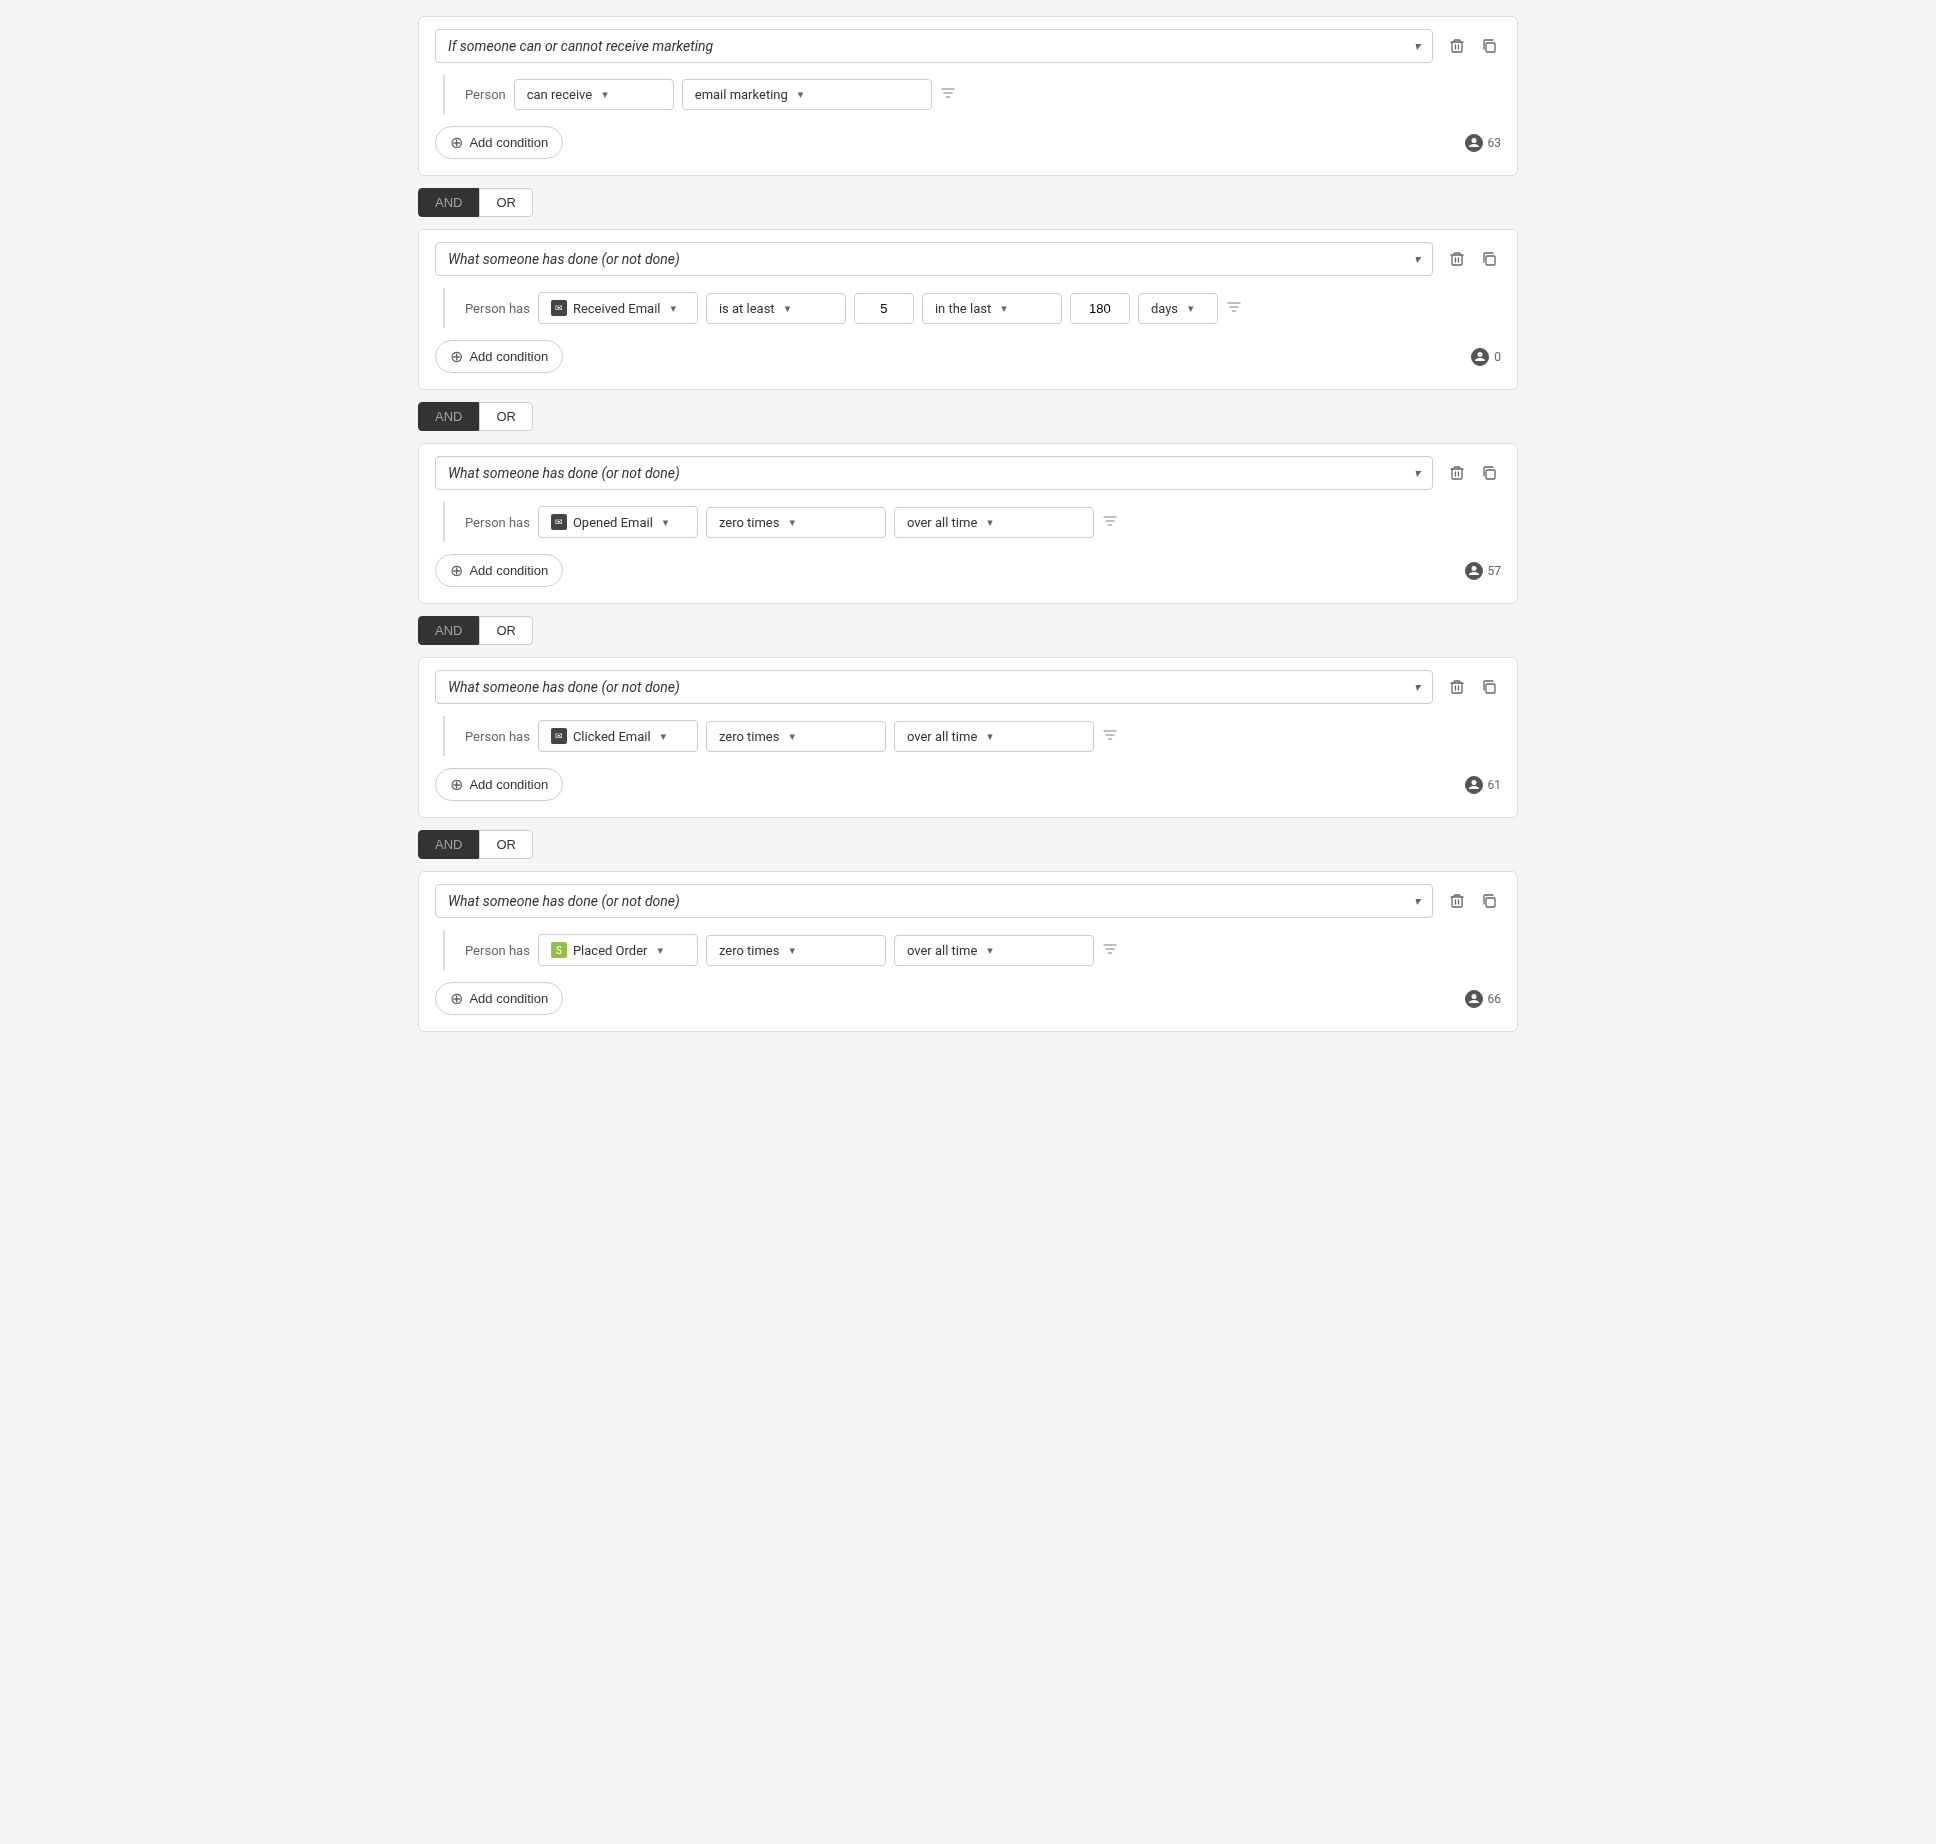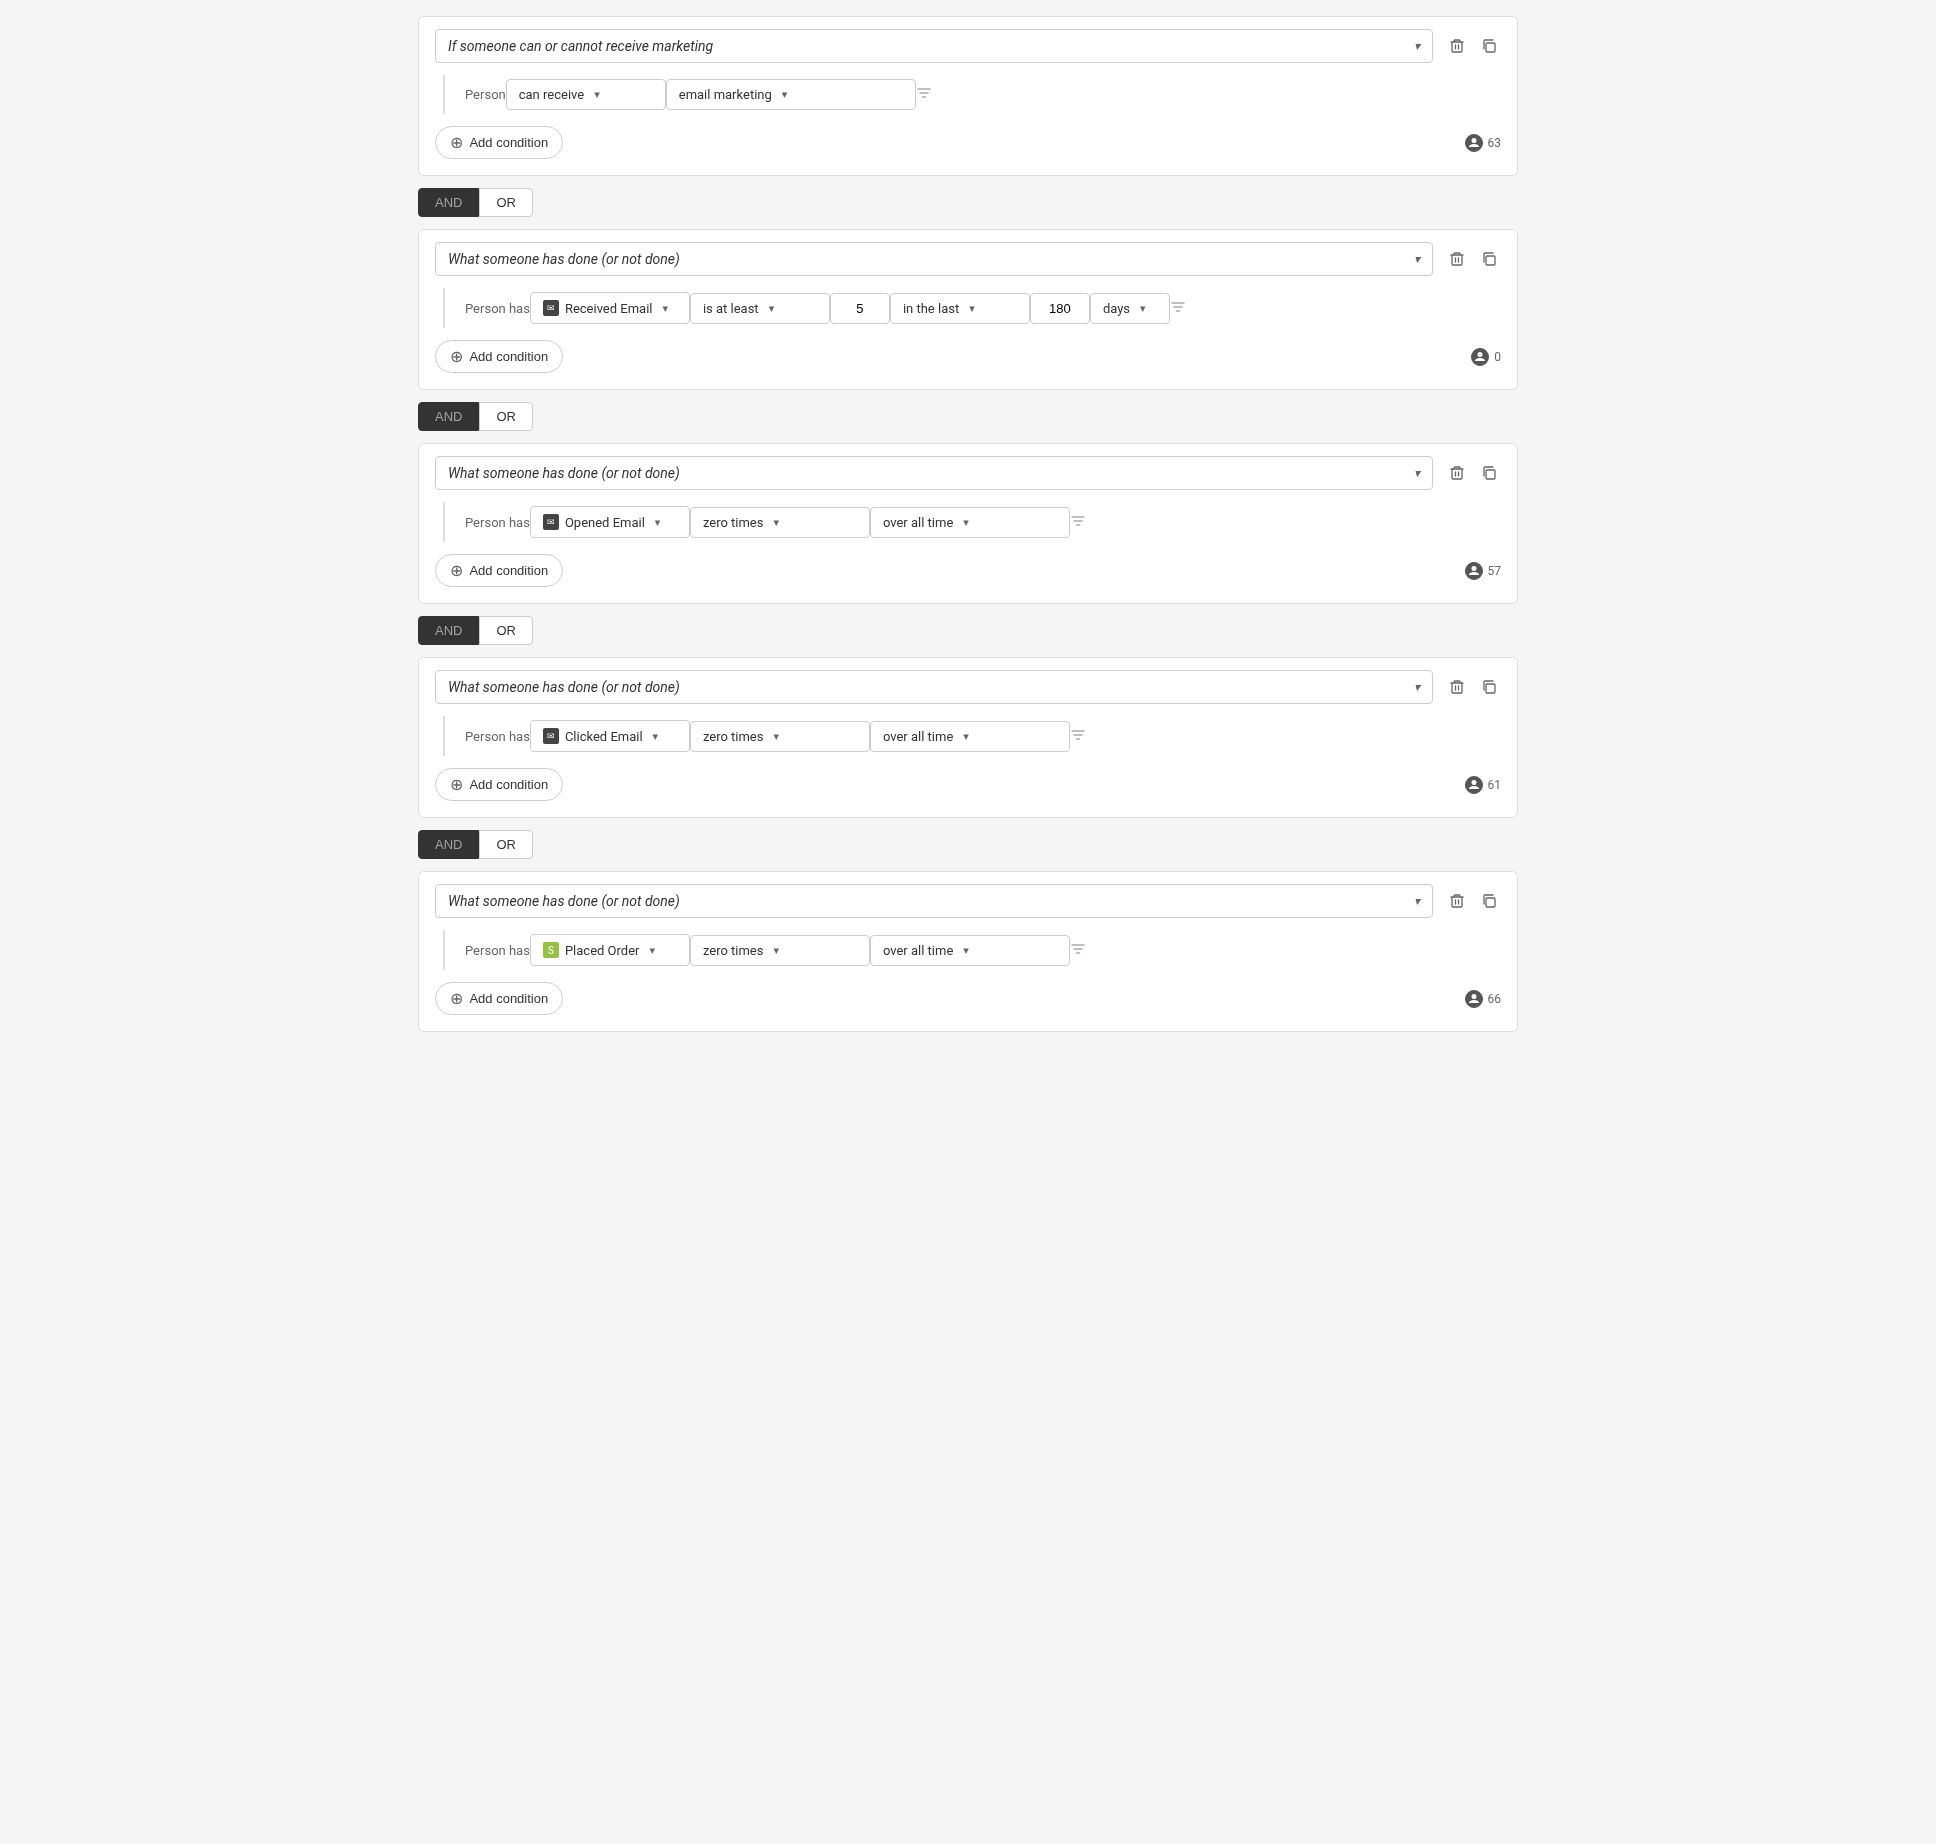--- a/index.html
+++ b/index.html
@@ -61,20 +61,21 @@
       color: #666;
       font-size: 16px;
       padding: 4px;
       display: flex;
       align-items: center;
       justify-content: center;
     }
     .condition-row {
       display: flex;
       align-items: center;
+      gap: 8px;
       padding-left: 20px;
       border-left: 2px solid #ddd;
       margin-left: 8px;
       padding-top: 4px;
       padding-bottom: 4px;
       flex-wrap: wrap;
     }
     .person-label {
       color: #666;
       font-size: 13px;

